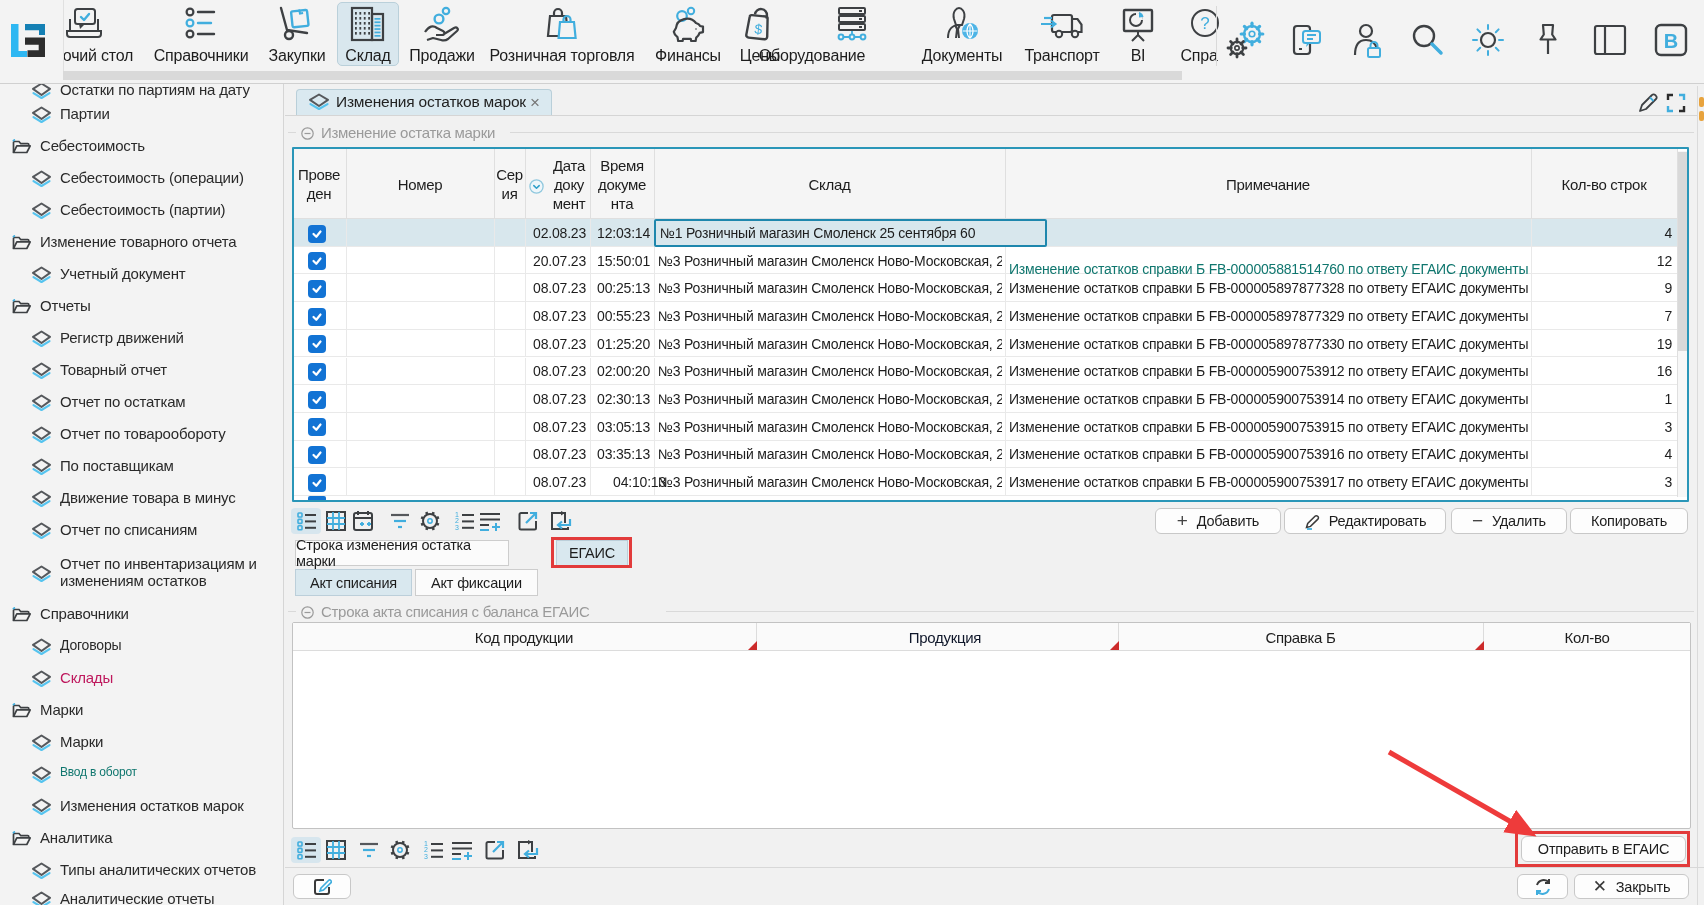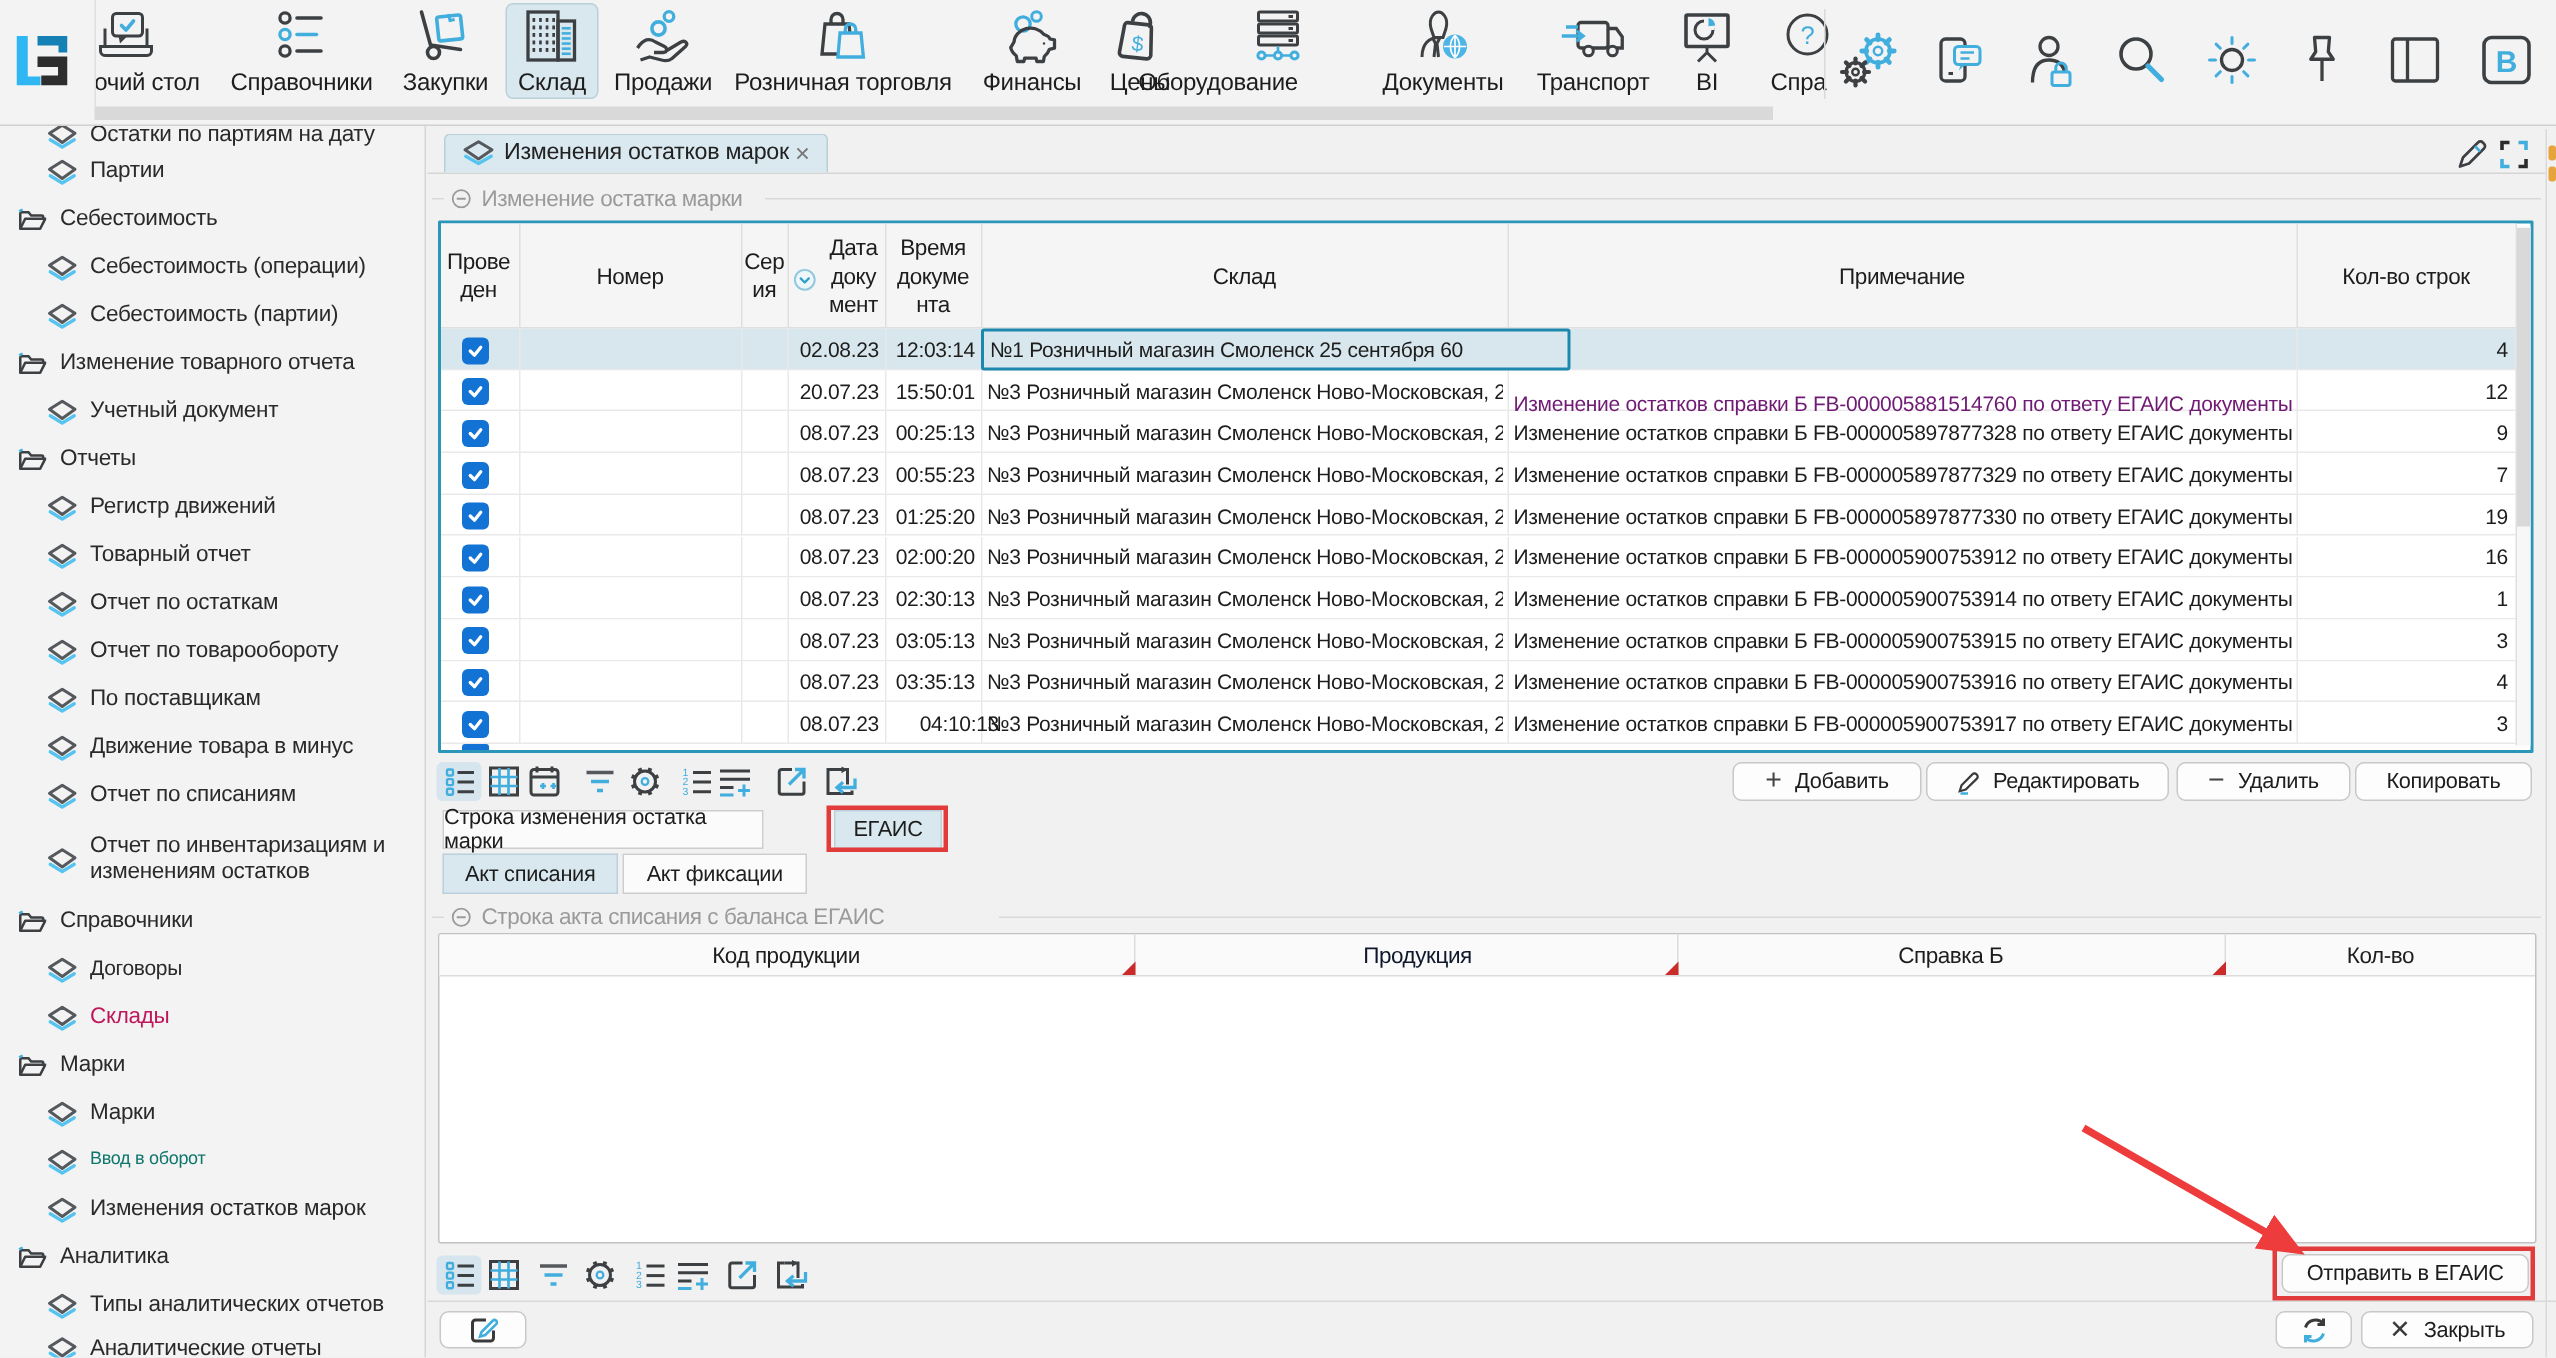--- a/index.html
+++ b/index.html
@@ -422,21 +422,21 @@
 <div class="ab" style="left:1005px;top:246.7px;width:1px;height:27.7px;background:#e9e9e9;z-index:5"></div>
 <div class="ab" style="left:1531px;top:246.7px;width:1px;height:27.7px;background:#e9e9e9;z-index:5"></div>
 <div class="ab" style="left:308px;top:252.2px;width:18px;height:18px;background:#1273d4;border-radius:4px;z-index:6;display:flex;align-items:center;justify-content:center">
     <svg width="12" height="12" viewBox="0 0 12 12" style="">
       <path d="M2.5 6 l2.8 2.8 L9.5 3.5" fill="none" stroke="#fff" stroke-width="2.2" stroke-linecap="round" stroke-linejoin="round"></path>
     </svg>
   </div>
 <div class="ab" style="left:494px;width:92px;justify-content:flex-end;top:246.7px;height:27.7px;display:flex;align-items:center;z-index:6;font-size:14px;letter-spacing:-0.2px;color:#1d1d1d;white-space:nowrap">20.07.23</div>
 <div class="ab" style="left:560px;width:90px;justify-content:flex-end;top:246.7px;height:27.7px;display:flex;align-items:center;z-index:6;font-size:14px;letter-spacing:-0.2px;color:#1d1d1d;white-space:nowrap">15:50:01</div>
 <div class="ab" style="left:658px;width:344px;overflow:hidden;top:246.7px;height:27.7px;display:flex;align-items:center;z-index:6;font-size:14px;letter-spacing:-0.2px;color:#1d1d1d;white-space:nowrap">№3 Розничный магазин Смоленск Ново-Московская, 2</div>
-<div class="ab" style="left:1009px;width:520px;overflow:hidden;top:246.7px;height:44px;display:flex;align-items:center;z-index:6;font-size:14px;letter-spacing:-0.2px;color:#701a75;white-space:nowrap">Изменение остатков справки Б FB-000005881514760 по ответу ЕГАИС документы</div>
+<div class="ab" style="left:1009px;width:520px;overflow:hidden;top:246.7px;height:44px;display:flex;align-items:center;z-index:6;font-size:14px;letter-spacing:-0.2px;color:#0f766e;white-space:nowrap">Изменение остатков справки Б FB-000005881514760 по ответу ЕГАИС документы</div>
 <div class="ab" style="left:1531px;width:141px;justify-content:flex-end;top:246.7px;height:27.7px;display:flex;align-items:center;z-index:6;font-size:14px;letter-spacing:-0.2px;color:#1d1d1d;white-space:nowrap">12</div>
 <div class="ab" style="left:294px;top:274.4px;width:1383px;height:27.7px;background:#ffffff;border-bottom:1px solid #e9e9e9;z-index:4"></div>
 <div class="ab" style="left:346px;top:274.4px;width:1px;height:27.7px;background:#e9e9e9;z-index:5"></div>
 <div class="ab" style="left:494px;top:274.4px;width:1px;height:27.7px;background:#e9e9e9;z-index:5"></div>
 <div class="ab" style="left:525px;top:274.4px;width:1px;height:27.7px;background:#e9e9e9;z-index:5"></div>
 <div class="ab" style="left:590px;top:274.4px;width:1px;height:27.7px;background:#e9e9e9;z-index:5"></div>
 <div class="ab" style="left:654px;top:274.4px;width:1px;height:27.7px;background:#e9e9e9;z-index:5"></div>
 <div class="ab" style="left:1005px;top:274.4px;width:1px;height:27.7px;background:#e9e9e9;z-index:5"></div>
 <div class="ab" style="left:1531px;top:274.4px;width:1px;height:27.7px;background:#e9e9e9;z-index:5"></div>
 <div class="ab" style="left:308px;top:279.9px;width:18px;height:18px;background:#1273d4;border-radius:4px;z-index:6;display:flex;align-items:center;justify-content:center">

